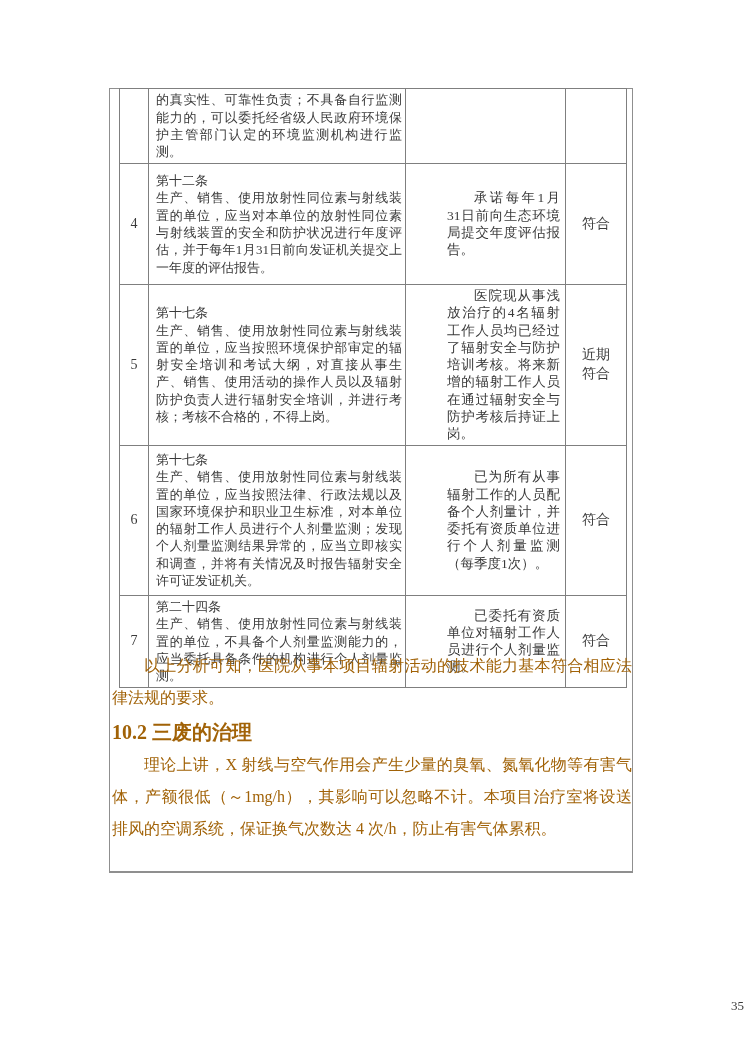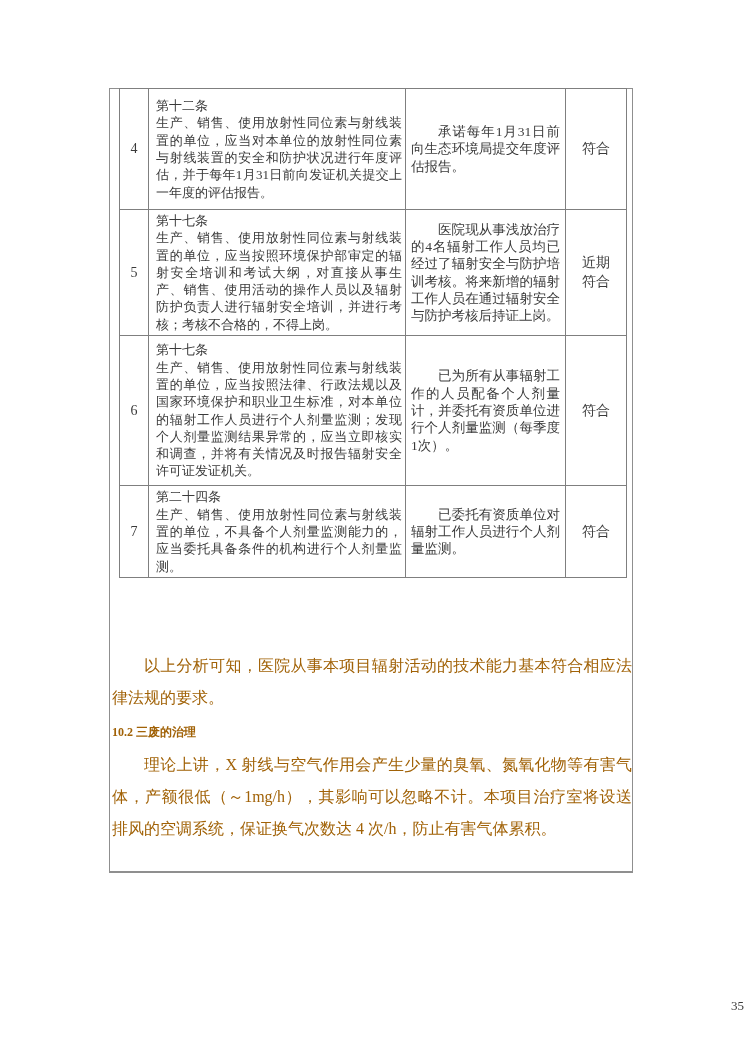--- a/index.html
+++ b/index.html
@@ -54,20 +54,21 @@
     text-align: left;
   }
   td.cell-status {
     padding: 2px 5px;
     font-size: 13.5px;
     line-height: 17.3px;
   }
   td.cell-status .status-text {
     text-indent: 2em;
     text-align: justify;
+    margin-left: 36px;
   }
   td.cell-comp {
     text-align: center;
     font-size: 14px;
     line-height: 19px;
   }
   td.cell-comp .comp-inner {
     display: inline-block;
     width: 32px;
     text-align: center;
@@ -84,21 +85,21 @@
   }
   .content p {
     margin: 0;
     line-height: 32px;
     text-indent: 2em;
     text-align: justify;
   }
   .content .section-heading {
     margin: 3px 0 2px 0;
     font-weight: bold;
-    font-size: 12px;
+    font-size: 20px;
     line-height: 30px;
     text-indent: 0;
     text-align: left;
   }
   .page-number {
     position: absolute;
     left: 0;
     top: 998px;
     width: 744px;
     text-align: right;
@@ -112,20 +113,33 @@
 <div class="page-frame"></div>
 
 <table class="doc-table">
   <colgroup>
     <col style="width:29px">
     <col style="width:257px">
     <col style="width:160px">
     <col style="width:61px">
   </colgroup>
   <tbody>
+    <tr style="height:75px;">
+      <td class="cell-no"></td>
+      <td class="cell-req">
+        <div class="req-title"></div>
+        <div>的真实性、可靠性负责；不具备自行监测能力的，可以委托经省级人民政府环境保护主管部门认定的环境监测机构进行监测。</div>
+      </td>
+      <td class="cell-status">
+        <div class="status-text"></div>
+      </td>
+      <td class="cell-comp">
+        <span class="comp-inner"></span>
+      </td>
+    </tr>
     <tr style="height:121px;">
       <td class="cell-no">4</td>
       <td class="cell-req">
         <div class="req-title">第十二条</div>
         <div>生产、销售、使用放射性同位素与射线装置的单位，应当对本单位的放射性同位素与射线装置的安全和防护状况进行年度评估，并于每年1月31日前向发证机关提交上一年度的评估报告。</div>
       </td>
       <td class="cell-status">
         <div class="status-text">承诺每年1月31日前向生态环境局提交年度评估报告。</div>
       </td>
       <td class="cell-comp">

